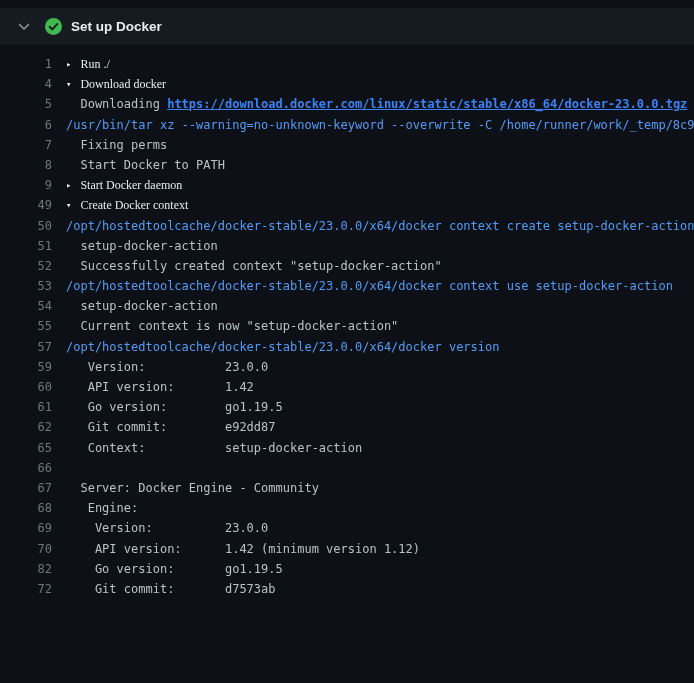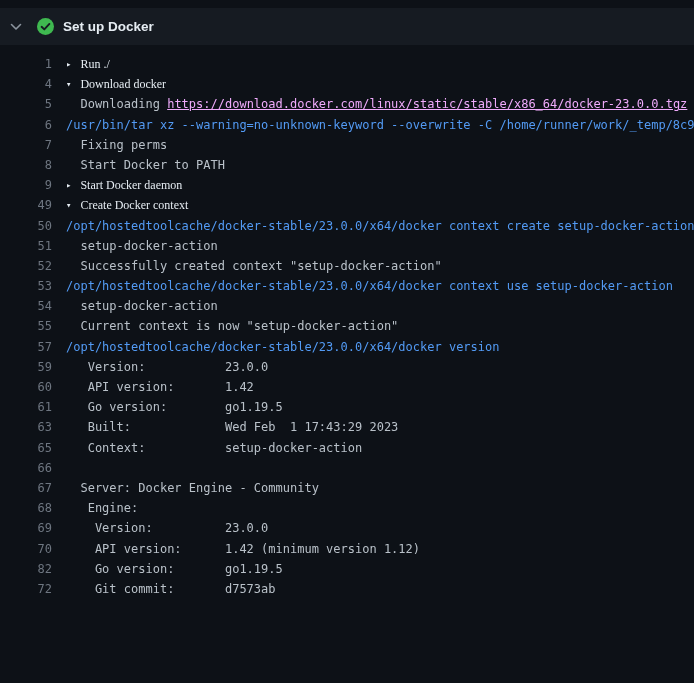--- a/index.html
+++ b/index.html
@@ -8,21 +8,21 @@
     background: #0d1117;
     overflow: hidden;
     font-family: "Liberation Sans", sans-serif;
   }
   .step-header {
     margin-top: 8px;
     height: 37px;
     background: #161b22;
     display: flex;
     align-items: center;
-    padding: 0 8px;
+    padding: 0 16px;
     cursor: pointer;
   }
   .chevron-wrap {
     width: 16px; height: 16px;
     display: flex; align-items: center; justify-content: center;
     color: #8b949e;
   }
   .check-circle {
     width: 17px; height: 17px;
     margin-left: 13px;
@@ -64,21 +64,21 @@
     display: inline-block;
     width: 14.4px;
     font-size: 9px;
     color: #e6edf3;
     cursor: pointer;
     vertical-align: 1px;
   }
   .seg-group { color: #e6edf3; font-family: Liberation Serif, serif; }
   .seg-plain { color: #b9c1c9; }
   .seg-command { color: #539bf5; }
-  .seg-link { color: #f0abfc; text-decoration: underline; cursor: pointer; }
+  .seg-link { color: #3b82f6; text-decoration: underline; cursor: pointer; font-weight: bold; }
 </style>
 </head>
 <body>
 
 <div class="step-header">
   <span class="chevron-wrap">
     <svg width="12" height="12" viewBox="0 0 12 12">
       <path d="M1.5 3.5 L6 8 L10.5 3.5" fill="none" stroke="#8b949e" stroke-width="1.6" stroke-linecap="round" stroke-linejoin="round"></path>
     </svg>
   </span>
@@ -103,21 +103,21 @@
     <div class="log-line"><span class="num">50</span><span class="content"><span class="seg-command">/opt/hostedtoolcache/docker-stable/23.0.0/x64/docker context create setup-docker-action</span></span></div>
     <div class="log-line"><span class="num">51</span><span class="content"><span class="seg-plain">  setup-docker-action</span></span></div>
     <div class="log-line"><span class="num">52</span><span class="content"><span class="seg-plain">  Successfully created context "setup-docker-action"</span></span></div>
     <div class="log-line"><span class="num">53</span><span class="content"><span class="seg-command">/opt/hostedtoolcache/docker-stable/23.0.0/x64/docker context use setup-docker-action</span></span></div>
     <div class="log-line"><span class="num">54</span><span class="content"><span class="seg-plain">  setup-docker-action</span></span></div>
     <div class="log-line"><span class="num">55</span><span class="content"><span class="seg-plain">  Current context is now "setup-docker-action"</span></span></div>
     <div class="log-line"><span class="num">57</span><span class="content"><span class="seg-command">/opt/hostedtoolcache/docker-stable/23.0.0/x64/docker version</span></span></div>
     <div class="log-line"><span class="num">59</span><span class="content"><span class="seg-plain">   Version:           23.0.0</span></span></div>
     <div class="log-line"><span class="num">60</span><span class="content"><span class="seg-plain">   API version:       1.42</span></span></div>
     <div class="log-line"><span class="num">61</span><span class="content"><span class="seg-plain">   Go version:        go1.19.5</span></span></div>
-    <div class="log-line"><span class="num">63</span><span class="content"><span class="seg-plain">   Built:             Wed Feb  1 17:43:29 2023</span></span></div>
+    <div class="log-line"><span class="num">62</span><span class="content"><span class="seg-plain">   Git commit:        e92dd87</span></span></div>
     <div class="log-line"><span class="num">65</span><span class="content"><span class="seg-plain">   Context:           setup-docker-action</span></span></div>
     <div class="log-line"><span class="num">66</span><span class="content"></span></div>
     <div class="log-line"><span class="num">67</span><span class="content"><span class="seg-plain">  Server: Docker Engine - Community</span></span></div>
     <div class="log-line"><span class="num">68</span><span class="content"><span class="seg-plain">   Engine:</span></span></div>
     <div class="log-line"><span class="num">69</span><span class="content"><span class="seg-plain">    Version:          23.0.0</span></span></div>
     <div class="log-line"><span class="num">70</span><span class="content"><span class="seg-plain">    API version:      1.42 (minimum version 1.12)</span></span></div>
     <div class="log-line"><span class="num">82</span><span class="content"><span class="seg-plain">    Go version:       go1.19.5</span></span></div>
     <div class="log-line"><span class="num">72</span><span class="content"><span class="seg-plain">    Git commit:       d7573ab</span></span></div>
   </div>
 

